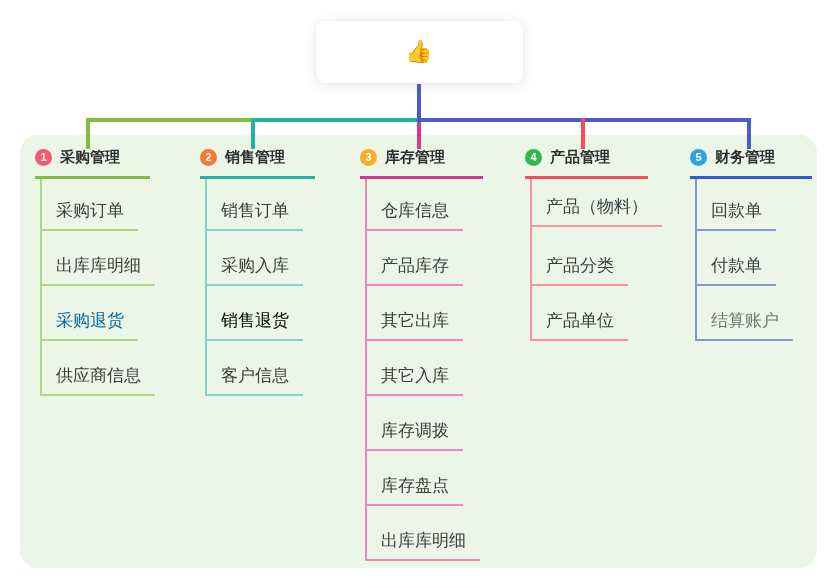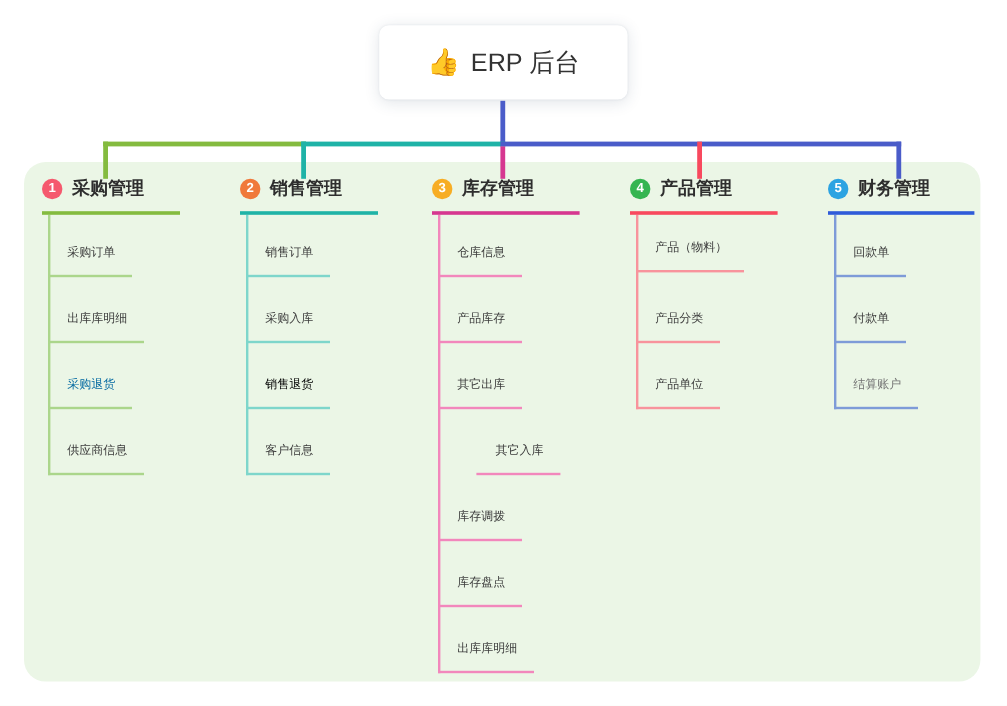--- a/index.html
+++ b/index.html
@@ -27,33 +27,32 @@
     padding-bottom:9px;font-size:15px;font-weight:600;color:#2e2e2e;
     white-space:nowrap;
   }
   .badge{
     width:17px;height:17px;border-radius:50%;flex:0 0 17px;
     color:#fff;font-size:11px;font-weight:700;line-height:17px;
     text-align:center;
   }
   .child-item{
     position:absolute;box-sizing:border-box;
-    padding:0 14px 8px 16px;font-size:10px;color:#3c3c3c;
+    padding:0 14px 8px 16px;font-size:17px;color:#3c3c3c;
     white-space:nowrap;line-height:21px;
   }
 </style>
 </head>
 <body>
 
 <div id="canvas" style="background: rgb(255, 255, 255);">
   <div id="panel" style="background: rgb(235, 246, 230);"></div>
 
   <div id="root-card" style="color: rgb(51, 51, 51);">
     <span class="emoji">👍</span>
-    <span>ERP 后台</span>
   </div>
 
   <div id="connectors">
       <div class="seg" style="left: 417px; top: 84px; width: 4px; height: 38px; background: rgb(74, 92, 201);"></div>
       <div class="seg" style="left: 86px; top: 118px; width: 169px; height: 4px; background: rgb(132, 187, 63);"></div>
       <div class="seg" style="left: 251px; top: 118px; width: 170px; height: 4px; background: rgb(31, 179, 167);"></div>
       <div class="seg" style="left: 417px; top: 118px; width: 334px; height: 4px; background: rgb(74, 92, 201);"></div>
       <div class="seg" style="left: 86px; top: 118px; width: 4px; height: 31px; background: rgb(132, 187, 63);"></div>
       <div class="seg" style="left: 251px; top: 118px; width: 4px; height: 31px; background: rgb(31, 179, 167);"></div>
       <div class="seg" style="left: 417px; top: 122px; width: 4px; height: 27px; background: rgb(214, 55, 144);"></div>
@@ -82,21 +81,21 @@
       <div class="child-item" style="left: 205px; top: 255px; border-bottom: 2px solid rgb(126, 214, 203); color: rgb(60, 60, 60);">采购入库</div>
       <div class="child-item" style="left: 205px; top: 310px; border-bottom: 2px solid rgb(126, 214, 203); color: #000000;">销售退货</div>
       <div class="child-item" style="left: 205px; top: 365px; border-bottom: 2px solid rgb(126, 214, 203); color: rgb(60, 60, 60);">客户信息</div>
       <div class="branch-header" style="left: 360px; top: 147px; width: 123px; border-bottom: 3px solid rgb(214, 55, 144); color: rgb(46, 46, 46);">
         <span class="badge" style="background: rgb(247, 173, 36);">3</span>
         <span>库存管理</span>
       </div>
       <div class="child-item" style="left: 365px; top: 200px; border-bottom: 2px solid rgb(242, 135, 188); color: rgb(60, 60, 60);">仓库信息</div>
       <div class="child-item" style="left: 365px; top: 255px; border-bottom: 2px solid rgb(242, 135, 188); color: rgb(60, 60, 60);">产品库存</div>
       <div class="child-item" style="left: 365px; top: 310px; border-bottom: 2px solid rgb(242, 135, 188); color: rgb(60, 60, 60);">其它出库</div>
-      <div class="child-item" style="left: 365px; top: 365px; border-bottom: 2px solid rgb(242, 135, 188); color: rgb(60, 60, 60); margin-left: 32px;">其它入库</div>
+      <div class="child-item" style="left: 365px; top: 365px; border-bottom: 2px solid rgb(242, 135, 188); color: rgb(60, 60, 60);">其它入库</div>
       <div class="child-item" style="left: 365px; top: 420px; border-bottom: 2px solid rgb(242, 135, 188); color: rgb(60, 60, 60);">库存调拨</div>
       <div class="child-item" style="left: 365px; top: 475px; border-bottom: 2px solid rgb(242, 135, 188); color: rgb(60, 60, 60);">库存盘点</div>
       <div class="child-item" style="left: 365px; top: 530px; border-bottom: 2px solid rgb(242, 135, 188); color: rgb(60, 60, 60);">出库库明细</div>
       <div class="branch-header" style="left: 525px; top: 147px; width: 123px; border-bottom: 3px solid rgb(248, 73, 94); color: rgb(46, 46, 46);">
         <span class="badge" style="background: rgb(53, 181, 81);">4</span>
         <span>产品管理</span>
       </div>
       <div class="child-item" style="left: 530px; top: 196px; border-bottom: 2px solid rgb(248, 147, 156); color: rgb(60, 60, 60);">产品（物料）</div>
       <div class="child-item" style="left: 530px; top: 255px; border-bottom: 2px solid rgb(248, 147, 156); color: rgb(60, 60, 60);">产品分类</div>
       <div class="child-item" style="left: 530px; top: 310px; border-bottom: 2px solid rgb(248, 147, 156); color: rgb(60, 60, 60);">产品单位</div>

